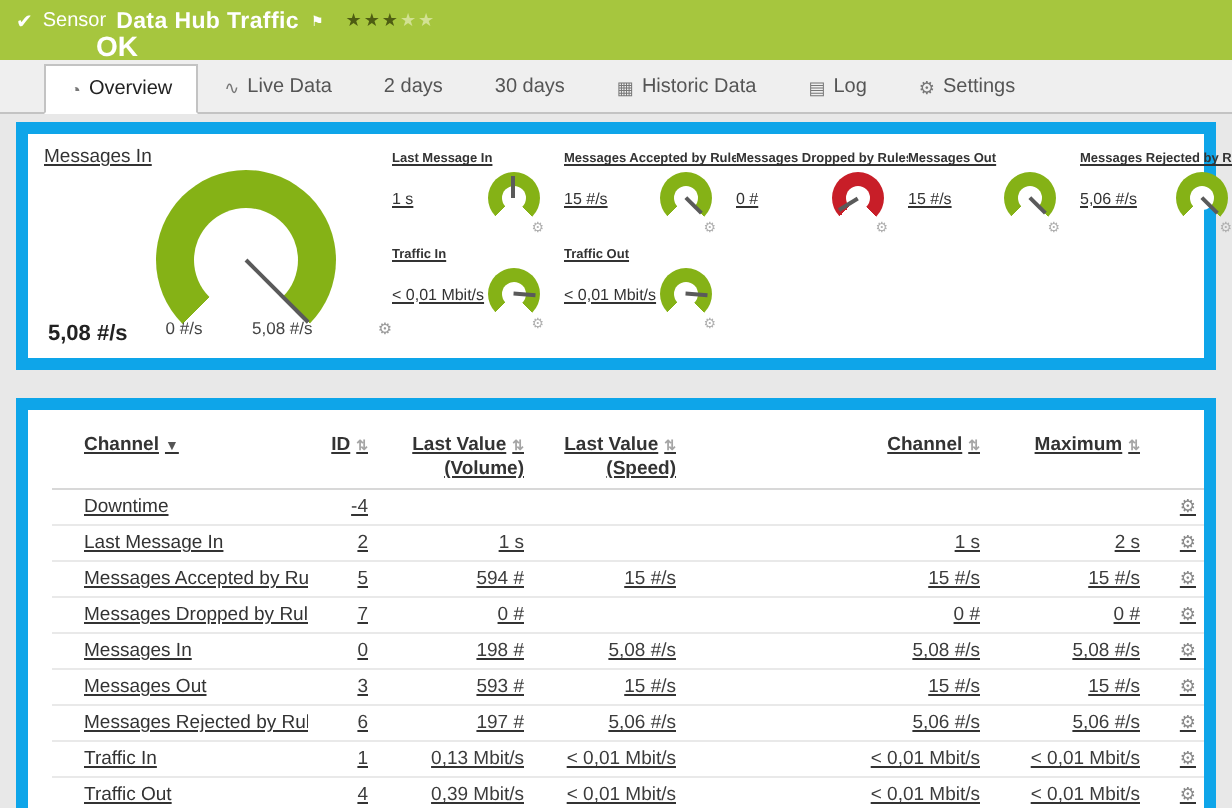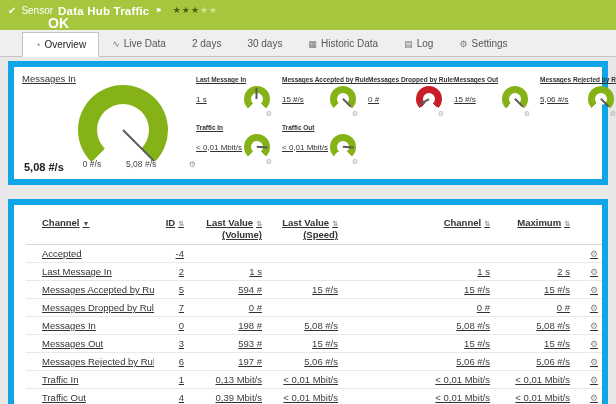--- a/index.html
+++ b/index.html
@@ -230,21 +230,21 @@
             <th><span>ID</span><span class="sort">⇅</span></th>
             <th><span>Last Value</span><span class="sort">⇅</span><div class="sub">(Volume)</div></th>
             <th><span>Last Value</span><span class="sort">⇅</span><div class="sub">(Speed)</div></th>
             <th><span>Channel</span><span class="sort">⇅</span></th>
             <th><span>Maximum</span><span class="sort">⇅</span></th>
             <th></th>
           </tr>
       </thead>
       <tbody>
           <tr class="row">
-      <td class="c-name">Accepted</td>
+      <td class="c-name">Downtime</td>
       <td class="c-id num">-4</td>
       <td class="c-vol num"></td>
       <td class="c-spd num"></td>
       <td class="c-min num"></td>
       <td class="c-max num"></td>
       <td class="c-tool"><span class="wrench">⚙</span></td>
     </tr>
           <tr class="row">
       <td class="c-name">Last Message In</td>
       <td class="c-id num">2</td>

